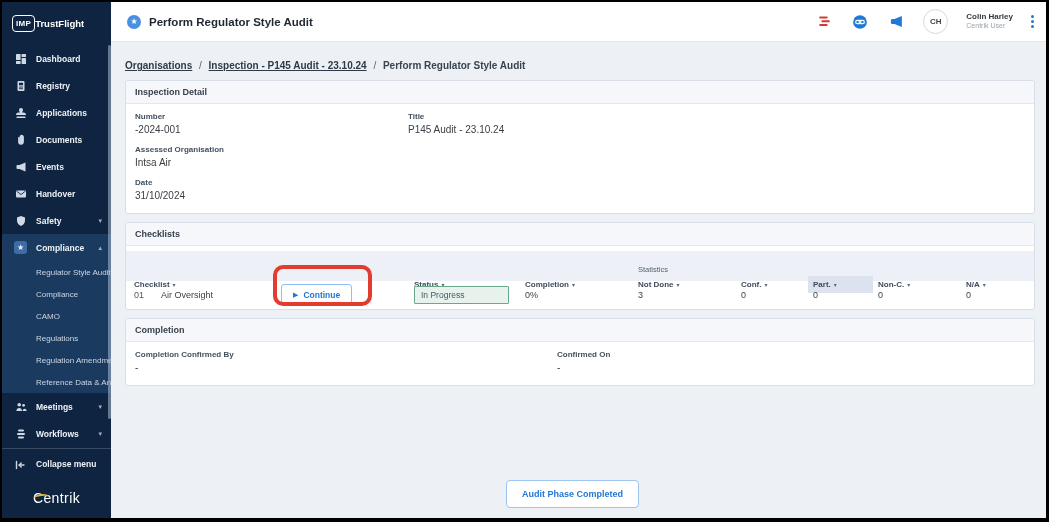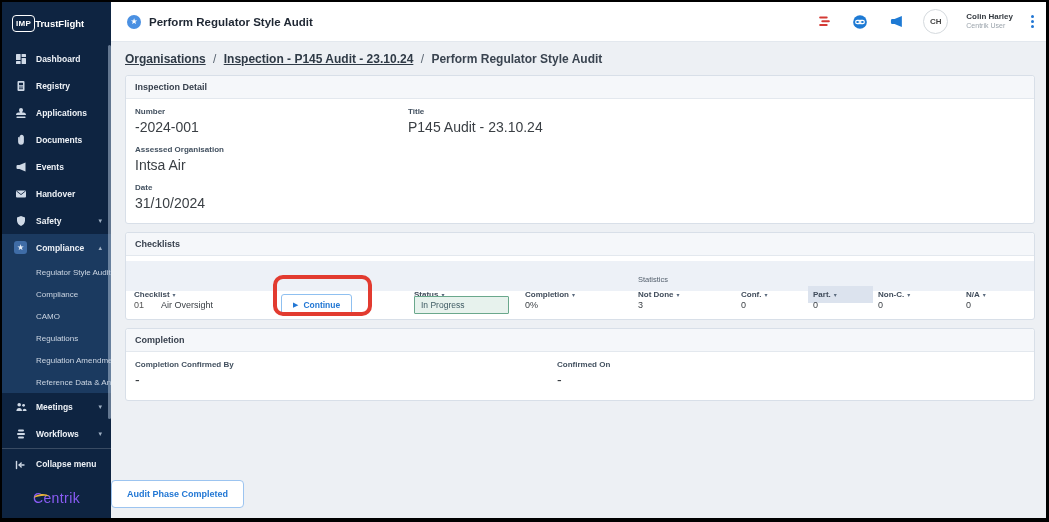--- a/index.html
+++ b/index.html
@@ -18,50 +18,50 @@
   .nav-item .ic { width:13px; height:13px; margin-right:9px; display:flex; align-items:center; justify-content:center; flex-shrink:0; }
   .nav-item .ic svg { width:12px; height:12px; fill:#cfd9e6; }
   .nav-label { font-size:8.5px; font-weight:bold; color:#eef2f7; white-space:nowrap; }
   .chev { position:absolute; right:9px; font-size:7px; color:#9fb0c4; }
   .comp-block { background:#1b3a60; }
   .badge-star { width:13px; height:13px; background:#3f6ca6; border-radius:3px; color:#e8eef6; font-size:8px; display:flex; align-items:center; justify-content:center; }
   .sub-item { height:22px; display:flex; align-items:center; padding-left:34px; font-size:8px; color:#ccd6e3; white-space:nowrap; overflow:hidden; cursor:pointer; }
   .collapse-row { border-top:1px solid rgba(255,255,255,.18); height:30px; display:flex; align-items:center; padding-left:12px; cursor:pointer; }
   .collapse-row .ic { width:13px; height:13px; margin-right:9px; }
   .collapse-row svg { width:12px; height:12px; stroke:#cfd9e6; fill:none; stroke-width:1.4; stroke-linecap:round; }
-  .centrik { height:40px; display:flex; align-items:center; justify-content:center; font-size:14px; color:#8b5cf6; letter-spacing:.4px; position:relative; }
+  .centrik { height:40px; display:flex; align-items:center; justify-content:center; font-size:14px; color:#ffffff; letter-spacing:.4px; position:relative; }
   .centrik .txt { position:relative; }
   .swoosh { position:absolute; left:5px; top:-4px; width:15px; height:7px; border-top:2px solid #e8b33a; border-radius:50%; transform:rotate(-6deg); }
   .scroll-track { position:absolute; right:0px; top:43px; width:3px; height:374px; background:rgba(170,188,210,.55); border-radius:2px; }
 
   
   .main { flex:1; display:flex; flex-direction:column; min-width:0; }
   .topbar { height:40px; background:#fff; border-bottom:1px solid #e3e8ee; display:flex; align-items:center; padding:0 12px 0 16px; flex-shrink:0; }
   .pt-icon { width:14px; height:14px; border-radius:50%; background:#4a90e2; color:#fff; font-size:8px; display:flex; align-items:center; justify-content:center; margin-right:8px; }
   .pt-title { font-size:11.5px; font-weight:bold; color:#1f2733; }
   .topbar-right { margin-left:auto; display:flex; align-items:center; gap:18px; }
   .tb-iconbtn { width:18px; height:18px; display:flex; align-items:center; justify-content:center; cursor:pointer; }
   .avatar { width:25px; height:25px; border-radius:50%; border:1px solid #d5dade; background:#fff; display:flex; align-items:center; justify-content:center; font-size:8px; font-weight:bold; color:#444; }
   .user-meta { line-height:1.25; }
   .user-name { font-size:8px; font-weight:bold; color:#33393f; }
   .user-role { font-size:7px; color:#9aa3ab; }
   .dots { color:#2277d4; font-size:12px; font-weight:bold; cursor:pointer; letter-spacing:0; line-height:.5; text-align:center; }
   .dots span { display:block; width:3px; height:3px; background:#2277d4; border-radius:50%; margin:2px auto; }
 
   .content { flex:1; position:relative; padding:8px 11px 0 14px; overflow:hidden; }
-  .breadcrumb { font-size:12px; color:#2f3a46; margin:2px 0 9px 0; }
+  .breadcrumb { font-size:10px; color:#2f3a46; margin:10px 0 9px 0; }
   .breadcrumb a { color:#2f3a46; font-weight:600; text-decoration:underline; cursor:pointer; }
   .breadcrumb .sep { margin:0 4px; color:#5a6572; }
   .breadcrumb .cur { color:#3a4450; font-weight:600; }
 
   .card { background:#fff; border:1px solid #d8dfe8; border-radius:3px; margin-bottom:8px; }
   .card-head { background:#f5f7fa; border-bottom:1px solid #e3e8ee; padding:6px 9px; font-size:9px; font-weight:bold; color:#38414e; border-radius:3px 3px 0 0; }
   .card-body { padding:8px 9px 10px; }
   .f-label { font-size:8px; font-weight:bold; color:#42505f; margin-bottom:3px; }
-  .f-value { font-size:14px; color:#3a3f44; }
+  .f-value { font-size:10px; color:#3a3f44; }
   .f-row { margin-bottom:10px; }
   .two-col { display:grid; grid-template-columns:273px 1fr; }
   .comp-col { display:grid; grid-template-columns:422px 1fr; }
 
   
   .tblwrap { position:relative; margin-top:5px; }
   .tgrid { display:grid; grid-template-columns:27px 120px 133px 111px 113px 103px 72px 65px 88px 1fr; padding-left:8px; align-items:center; }
   .thead { background:#edf1f7; height:30px; align-items:end; }
   .hcell { font-size:8px; font-weight:bold; color:#3f4b5a; display:flex; flex-direction:column; justify-content:flex-end; height:42px; }
   .hcell .lab { height:17px; display:flex; align-items:center; cursor:pointer; }
@@ -69,21 +69,21 @@
   .grp-label { font-size:7.5px; font-weight:normal; color:#55616e; height:13px; display:flex; align-items:center; }
   .sort::after { content:"▾"; font-size:6px; margin-left:3px; color:#5a6a7d; }
   .span2 { grid-column:1 / 3; }
   .trow { height:28px; font-size:9px; color:#3a3f44; }
   .cell-num { color:#555; }
   .btn-continue { display:inline-flex; align-items:center; gap:5px; background:#fff; border:1px solid #8fc0f0; border-radius:3px; color:#2277d4; font-size:8.5px; font-weight:bold; padding:5px 11px; cursor:pointer; font-family:inherit; }
   .play { font-size:7px; color:#2277d4; }
   .status-badge { display:inline-block; background:#e7f2ed; border:1px solid #6aa88c; color:#3f5b63; font-size:8.5px; padding:3px 6px; min-width:95px; border-radius:1px; }
   .annotation { position:absolute; left:147px; top:14px; width:99px; height:41px; border:4px solid #e23b30; border-radius:10px; pointer-events:none; }
 
-  .footer-action { position:absolute; left:0; right:12px; bottom:10px; display:flex; }
+  .footer-action { position:absolute; left:0; right:12px; bottom:10px; display:flex; justify-content:center; }
   .btn-audit { background:#fff; border:1px solid #9cc4f0; border-radius:4px; color:#2277d4; font-size:9px; font-weight:bold; padding:8px 15px; cursor:pointer; font-family:inherit; }
 </style>
 </head>
 <body>
 
 <div class="frame">
 <div class="app">
 
   <aside class="sidebar">
     <div class="logo-row">

